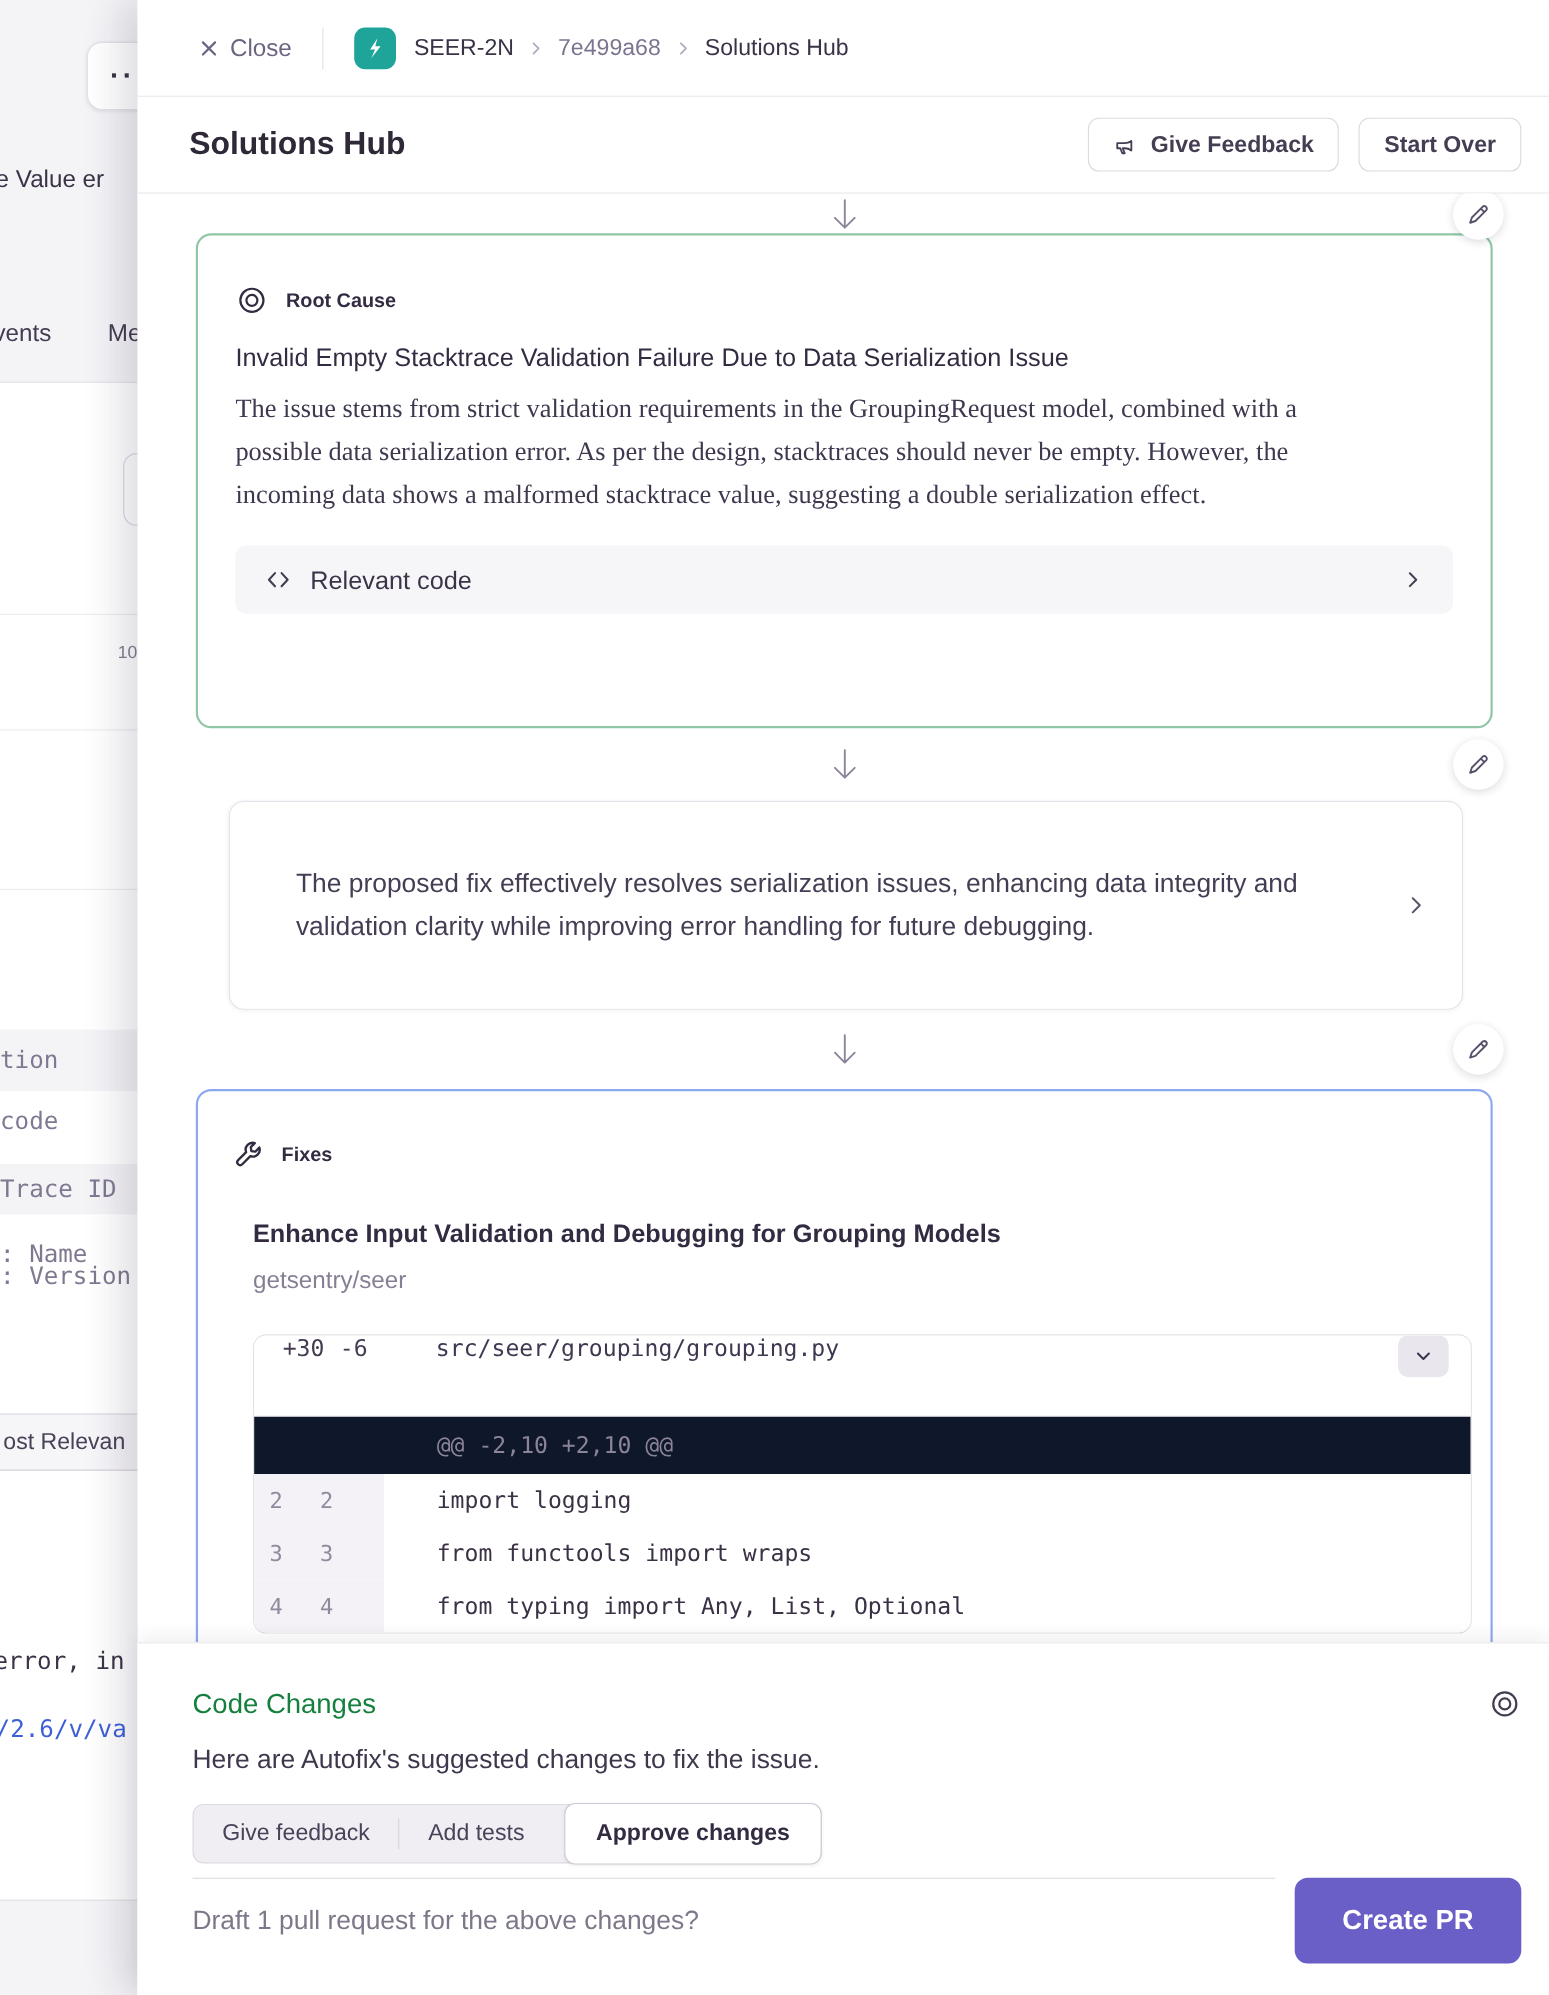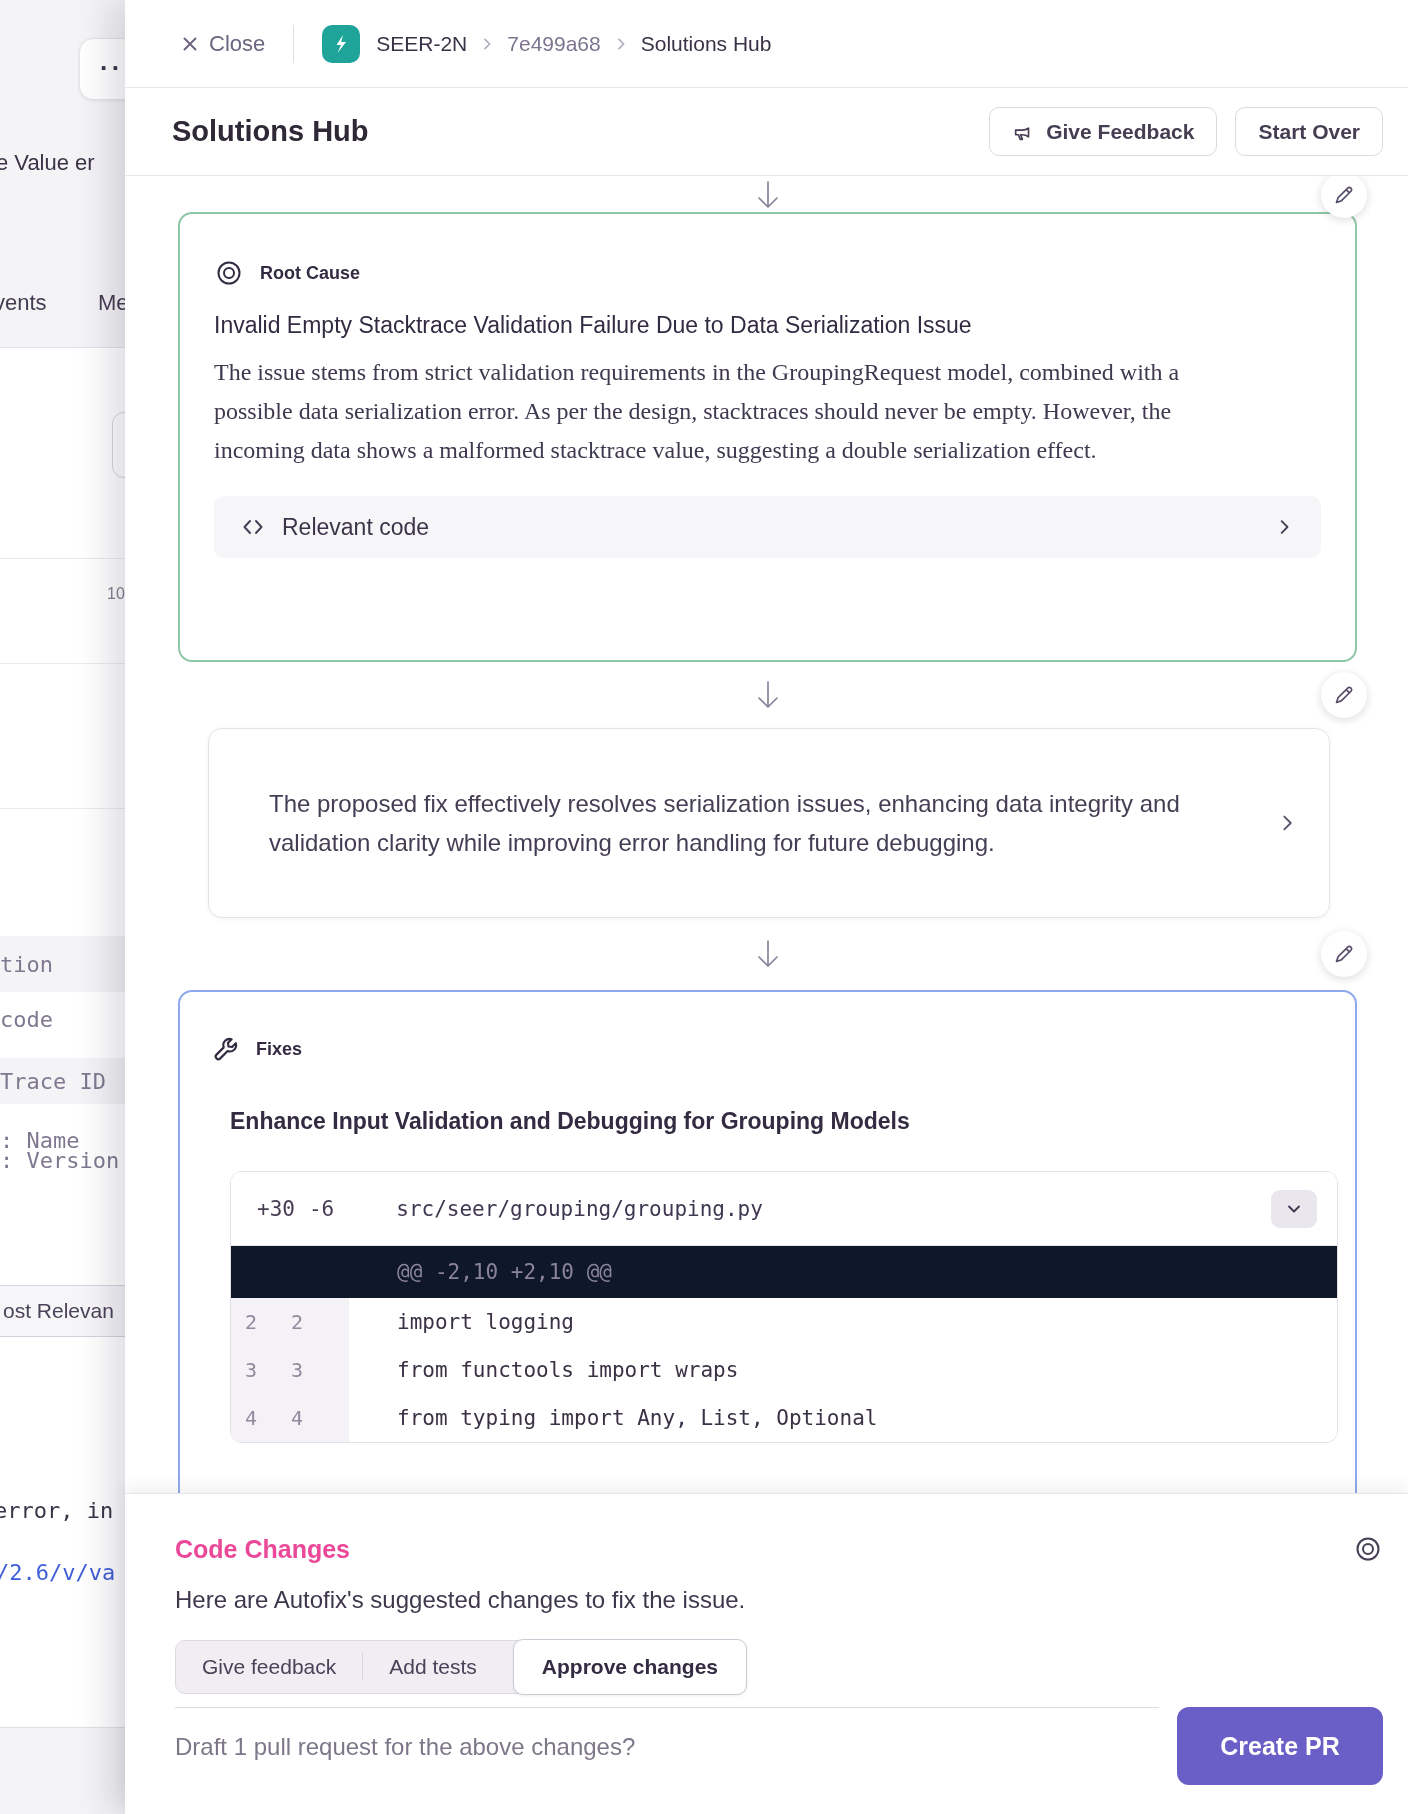--- a/index.html
+++ b/index.html
@@ -79,38 +79,38 @@
   .card-insight { margin:0 27px 0 30px; height:190px; border:1px solid #e5e2e9; border-radius:14px;
     box-shadow:0 1px 4px rgba(50,42,70,.06); display:flex; align-items:center; padding:0 30px 0 60px; }
   .insight-text { font-size:24px; line-height:39px; color:#453d54; max-width:970px; }
   .card-insight .sp { flex:1; }
 
   .card-fixes { border:2px solid #8da9ee; border-radius:14px; padding:42px 17px 0 30px; height:700px; }
   .fix-title { margin:44px 0 0 20px; font-size:23px; font-weight:700; color:#332b42; }
   .fix-repo { margin:16px 0 0 20px; font-size:22px; color:#867f93; }
 
   .diff { margin:36px 0 0 20px; border:1px solid #e2dfe6; border-radius:12px; overflow:hidden; }
-  .diff-head { height:74px; display:flex; align-items:center; padding:0 20px 0 26px; border-bottom:1px solid #e6e3e9; background:#fff; }
+  .diff-head { height:74px; display:flex; align-items:flex-start; padding:0 20px 0 26px; border-bottom:1px solid #e6e3e9; background:#fff; }
   .diff-stat { font-size:21px; color:#453c52; }
   .diff-stat.minus { margin-left:14px; }
   .diff-file { margin-left:62px; font-size:21px; color:#3f3751; }
   .diff-head .sp { flex:1; }
   .diff-collapse { width:46px; height:38px; background:#e9e6ed; border:none; border-radius:9px;
     display:flex; align-items:center; justify-content:center; cursor:pointer; }
   .diff-hunk { height:52px; line-height:52px; background:#0f172a; padding-left:166px; font-size:21px; color:#8b8498; }
   .diff-line { height:48px; display:flex; align-items:center; background:#fff; }
   .diff-gutter { width:118px; height:100%; background:#f4f2f6; display:flex; align-items:center; flex:0 0 118px; }
   .ln { font-size:20px; color:#918a9e; width:46px; text-align:left; padding-left:14px; }
   .diff-code { padding-left:48px; font-size:21px; color:#3a3145; white-space:pre; }
 
   
   .footer { flex:0 0 321px; height:321px; background:#fff; border-top:1px solid #e8e5ea;
     box-shadow:0 -6px 16px rgba(45,38,62,.07); padding:40px 25px 0 50px; position:relative; z-index:5; }
   .f-headrow { display:flex; align-items:center; }
-  .f-title { font-size:25px; font-weight:700; color:#ec4899; }
+  .f-title { font-size:25px; font-weight:400; color:#15803d; }
   .f-headrow .sp { flex:1; }
   .f-desc { margin-top:22px; font-size:24px; color:#3f384d; }
   .segmented { margin-top:26px; display:inline-flex; align-items:center; background:#f0eef3;
     border:1px solid #ddd9e1; border-radius:10px; height:54px; }
   .seg { padding:0 26px; font-size:21px; font-weight:500; color:#4a4258; cursor:pointer; white-space:nowrap; }
   .seg-div { width:1px; height:28px; background:#d8d3dd; }
   .seg.selected { background:#fff; border:1px solid #cfc9d6; border-radius:10px; height:56px; margin:-1px -1px;
     display:flex; align-items:center; font-weight:700; color:#332b42; padding:0 28px; margin-left:10px;
     box-shadow:0 1px 3px rgba(40,32,56,.08); }
   .pr-row { margin-top:13px; display:flex; align-items:stretch;justify-content:space-between; }
@@ -298,20 +298,21 @@
     <div class="card-fixes">
       <div class="card-head">
         <span>
           <svg width="30" height="30" viewBox="0 0 24 24">
               <path d="M20.6 7.3 a5 5 0 0 1 -6.5 6.3 L8.2 19.5 a2.1 2.1 0 0 1 -3 -3 L11 10.7 a5 5 0 0 1 6.3 -6.5 l-2.9 2.9 .4 2.9 2.9 .4 2.9 -3.1 z" stroke="#332b42" stroke-width="1.7" fill="none" stroke-linejoin="round"></path>
             </svg>
         </span>
         <span class="hd">Fixes</span>
       </div>
       <div class="fix-title">Enhance Input Validation and Debugging for Grouping Models</div>
+      <div class="fix-repo">getsentry/seer</div>
 
       <div class="diff mono">
         <div class="diff-head">
           <span class="diff-stat">+30</span>
           <span class="diff-stat minus">-6</span>
           <span class="diff-file">src/seer/grouping/grouping.py</span>
           <span class="sp"></span>
           <button class="diff-collapse">
             <span>
               <svg width="20" height="20" viewBox="0 0 24 24">

